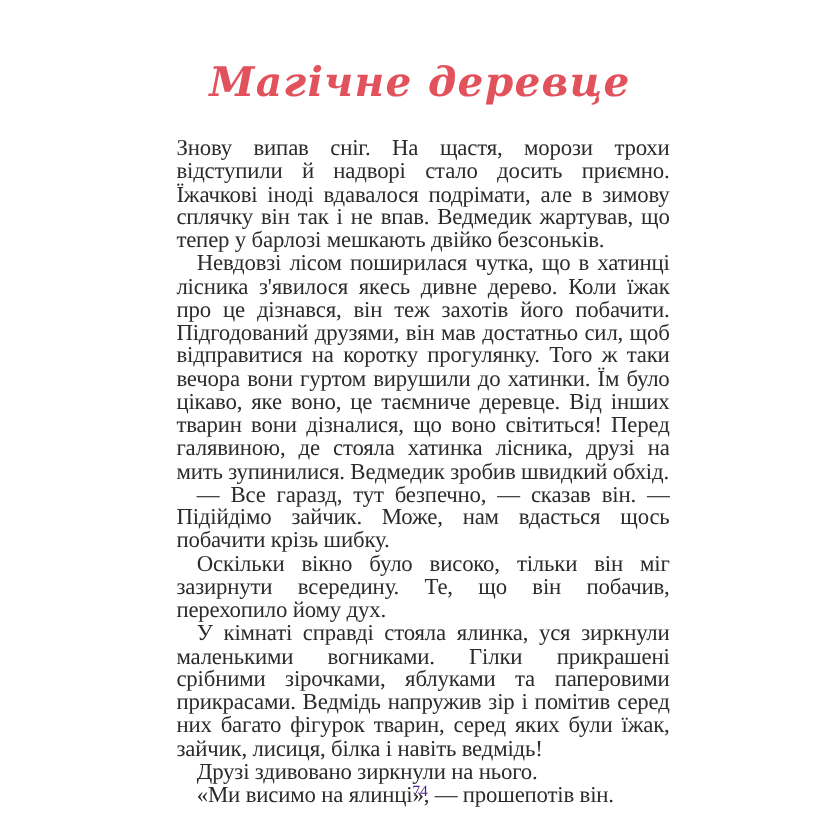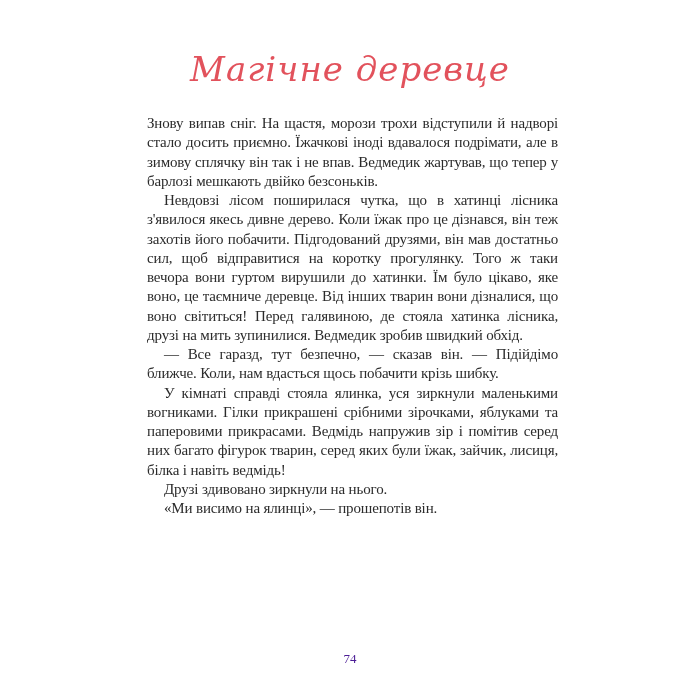--- a/index.html
+++ b/index.html
@@ -6,41 +6,42 @@
     body {
       width:700px; height:700px; background:#ffffff; position:relative; overflow:hidden;
       font-family: "Liberation Serif", "DejaVu Serif", serif;
       color:#2b2b2b;
     }
     .page { position:absolute; left:0; top:0; width:700px; height:700px; }
     .title {
       position:absolute; left:0; width:700px; top:47px; text-align:center;
       font-family: "DejaVu Serif", serif; font-style:italic;
       font-size:34px; line-height:44px; color:#e2525c; letter-spacing:1px;
-      font-weight:normal;
+      font-weight:bold;
     }
     .body-text {
       position:absolute; left:147px; top:114px; width:411px;
-      font-size:15px; line-height:19.25px; text-align:justify;
+      font-size:19px; line-height:19.25px; text-align:justify;
       letter-spacing:-0.15px;
     }
     .body-text p { margin:0; }
     .body-text p.indent { text-indent:17px; }
     .page-number {
       position:absolute; left:0; width:700px; top:651px; text-align:center;
       font-size:13px; color:#4c1d95;
     }
   </style>
 </head>
 <body>
 
 <div class="page">
   <div class="title">Магічне деревце</div>
   <div class="body-text">
     <p>Знову випав сніг. На щастя, морози трохи відступили й надворі стало досить приємно. Їжачкові іноді вдавалося подрімати, але в зимову сплячку він так і не впав. Ведмедик жартував, що тепер у барлозі мешкають двійко безсоньків.</p>
     <p class="indent">Невдовзі лісом поширилася чутка, що в хатинці лісника з'явилося якесь дивне дерево. Коли їжак про це дізнався, він теж захотів його побачити. Підгодований друзями, він мав достатньо сил, щоб відправитися на коротку прогулянку. Того ж таки вечора вони гуртом вирушили до хатинки. Їм було цікаво, яке воно, це таємниче деревце. Від інших тварин вони дізналися, що воно світиться! Перед галявиною, де стояла хатинка лісника, друзі на мить зупинилися. Ведмедик зробив швидкий обхід.</p>
-    <p class="indent">— Все гаразд, тут безпечно, — сказав він. — Підійдімо ближче. Коли, нам вдасться щось побачити крізь шибку.</p>
+    <p class="indent">— Все гаразд, тут безпечно, — сказав він. — Підійдімо зайчик. Може, нам вдасться щось побачити крізь шибку.</p>
+    <p class="indent">Оскільки вікно було високо, тільки він міг зазирнути всередину. Те, що він побачив, перехопило йому дух.</p>
     <p class="indent">У кімнаті справді стояла ялинка, уся зиркнули маленькими вогниками. Гілки прикрашені срібними зірочками, яблуками та паперовими прикрасами. Ведмідь напружив зір і помітив серед них багато фігурок тварин, серед яких були їжак, зайчик, лисиця, білка і навіть ведмідь!</p>
     <p class="indent">Друзі здивовано зиркнули на нього.</p>
     <p class="indent">«Ми висимо на ялинці», — прошепотів він.</p>
   </div>
   <div class="page-number">74</div>
 </div>
 
 </body></html>

